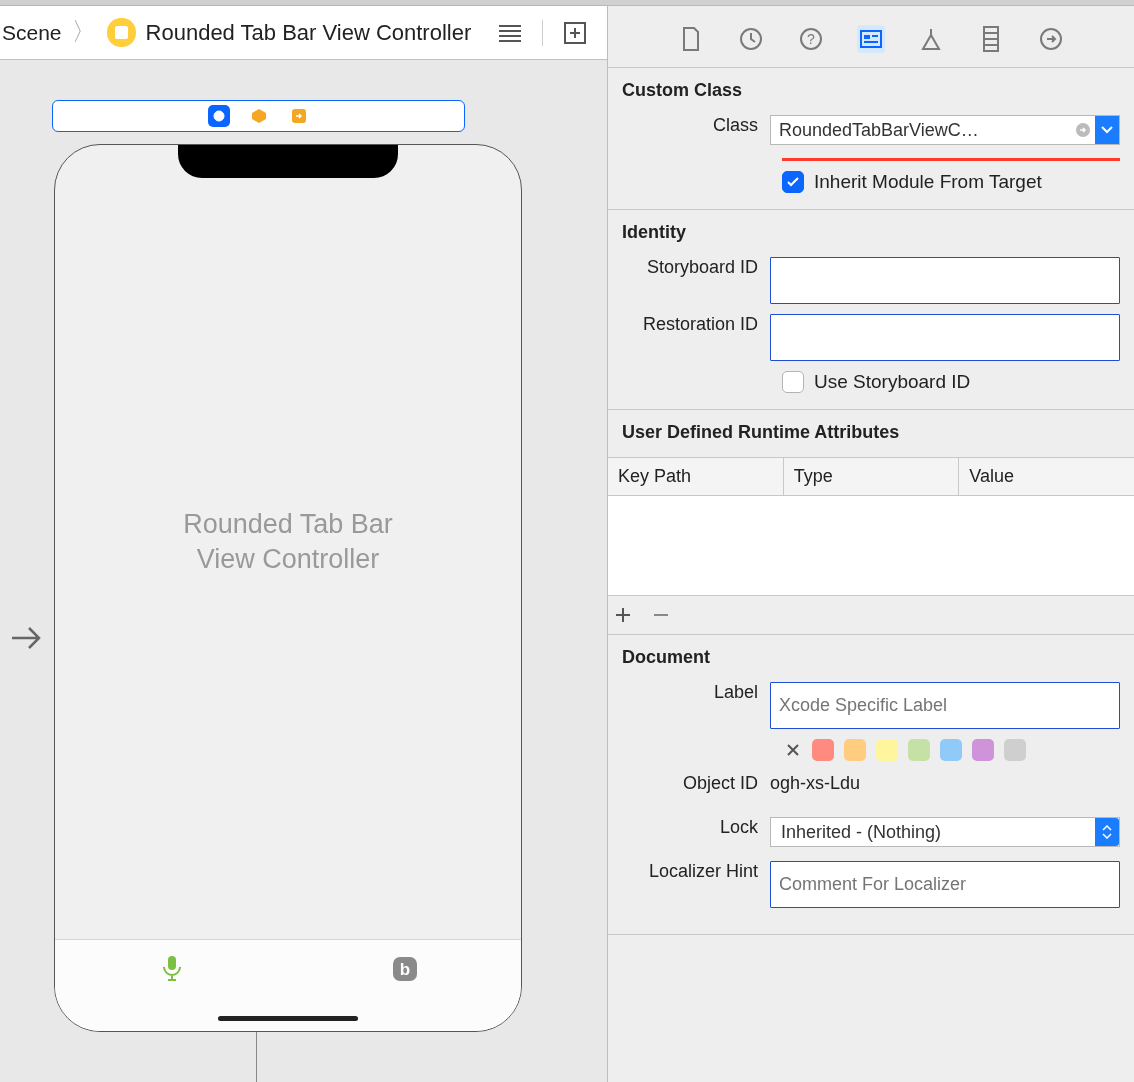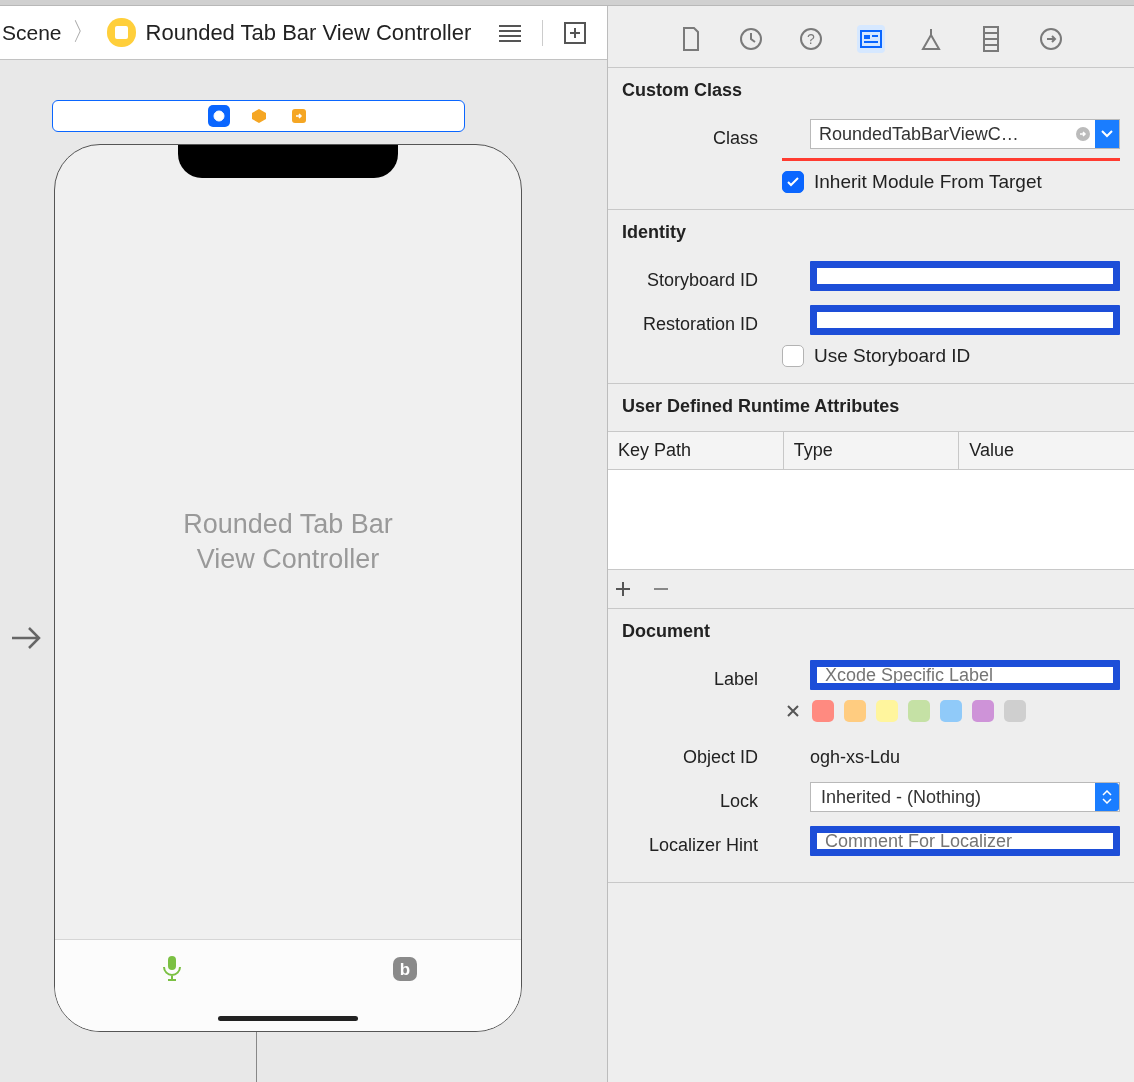--- a/index.html
+++ b/index.html
@@ -42,24 +42,24 @@
 .tail { position: absolute; left: 256px; top: 972px; width: 1px; height: 90px; background: #888; }
 
 
 .inspector { flex: 1; background: #eeeeee; display: flex; flex-direction: column; overflow: auto; }
 .insp-icons { height: 62px; display: flex; align-items: center; justify-content: center; gap: 32px; padding-top: 4px; border-bottom: 1px solid #c8c8c8; }
 .insp-tab { width: 28px; height: 28px; display: flex; align-items: center; justify-content: center; color: #7a7a7a; border-radius: 4px; }
 .insp-tab.active { color: #0a66ff; background: #d6e8ff; }
 
 .section { border-bottom: 1px solid #c8c8c8; padding: 12px 14px 16px 14px; }
 .sect-title { font-size: 18px; font-weight: 700; color: #222; margin-bottom: 14px; }
-.form-row { display: flex; align-items: flex-end; margin-bottom: 10px; min-height: 34px; gap: 40px; }
+.form-row { display: flex; align-items: flex-start; margin-bottom: 10px; min-height: 34px; }
 .form-label { width: 148px; text-align: right; padding-right: 12px; font-size: 18px; color: #222; }
 .form-field { flex: 1; display: flex; align-items: center; }
-.txt-input { flex: 1; height: 30px; border: 7px solid #1d4ed8; background: #fff; border-radius: 1px; font-size: 18px; padding: 0 8px; color: #222; }
+.txt-input { flex: 1; height: 47px; border: 1px solid #1d4ed8; background: #fff; border-radius: 1px; font-size: 18px; padding: 0 8px; color: #222; }
 .txt-input.placeholder { color: #aaa; }
 .combo { display: flex; flex: 1; height: 30px; border: 1px solid #b9b9b9; background: #fff; }
 .combo-text { flex: 1; padding: 0 8px; font-size: 18px; display: flex; align-items: center; white-space: nowrap; overflow: hidden; }
 .combo-btn { width: 24px; display: flex; align-items: center; justify-content: center; color: #888; }
 .combo-drop { width: 24px; background: #1a7dff; display: flex; align-items: center; justify-content: center; color: #fff; }
 .red-underline { height: 3px; background: #ff3b30; margin: -1px 0 10px 160px; }
 .chk-row { display: flex; align-items: center; margin-left: 160px; gap: 10px; }
 .chk { width: 22px; height: 22px; border-radius: 5px; border: 1px solid #b3b3b3; background: #fff; display: flex; align-items: center; justify-content: center; }
 .chk.checked { background: #0a66ff; border-color: #0a66ff; color: #fff; }
 .chk-label { font-size: 19px; color: #222; }

